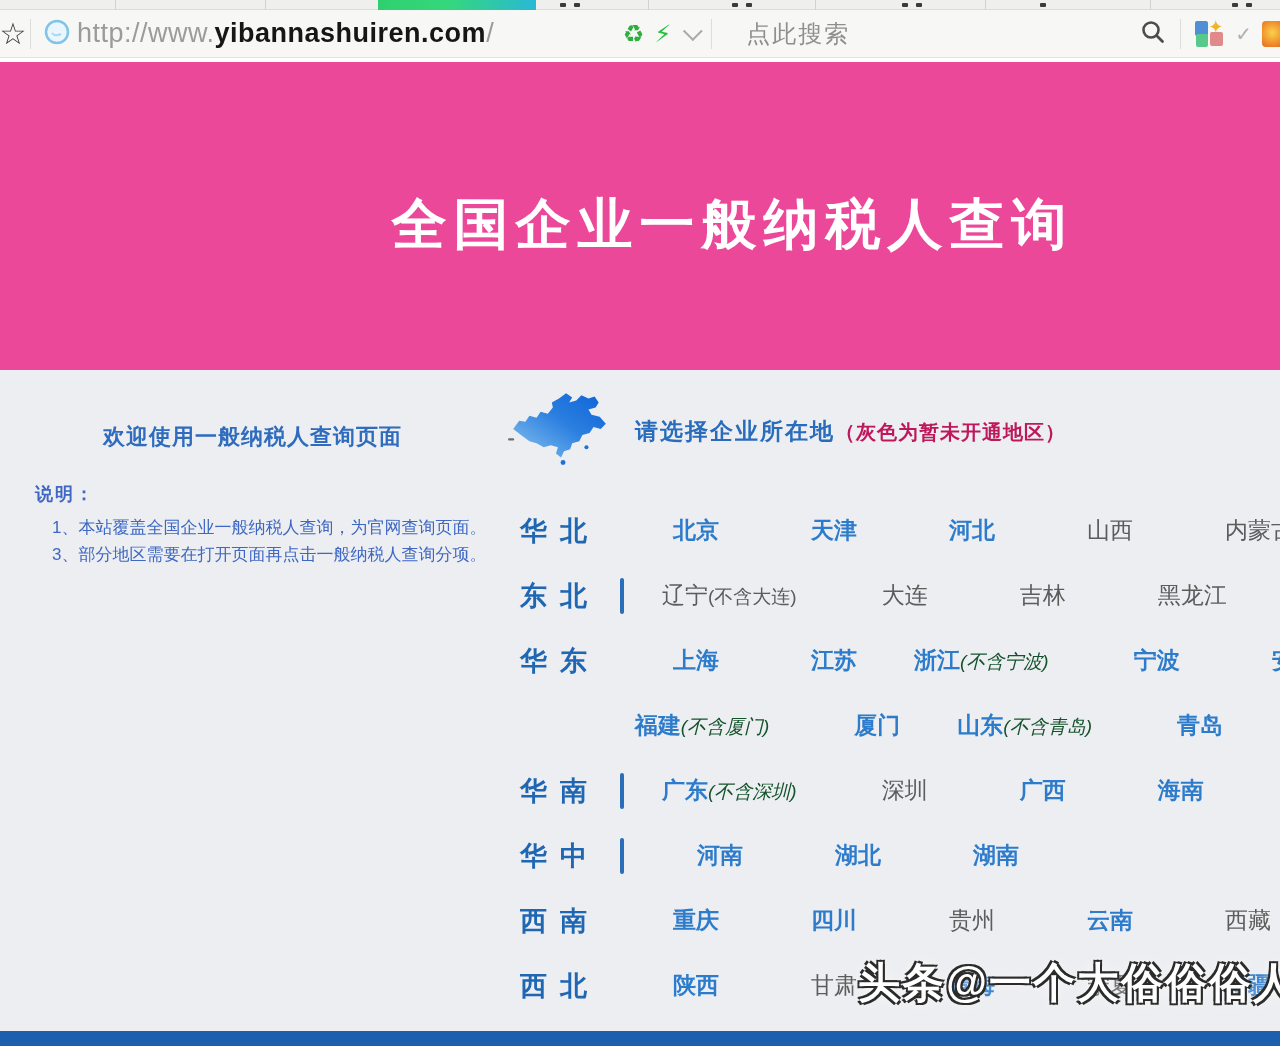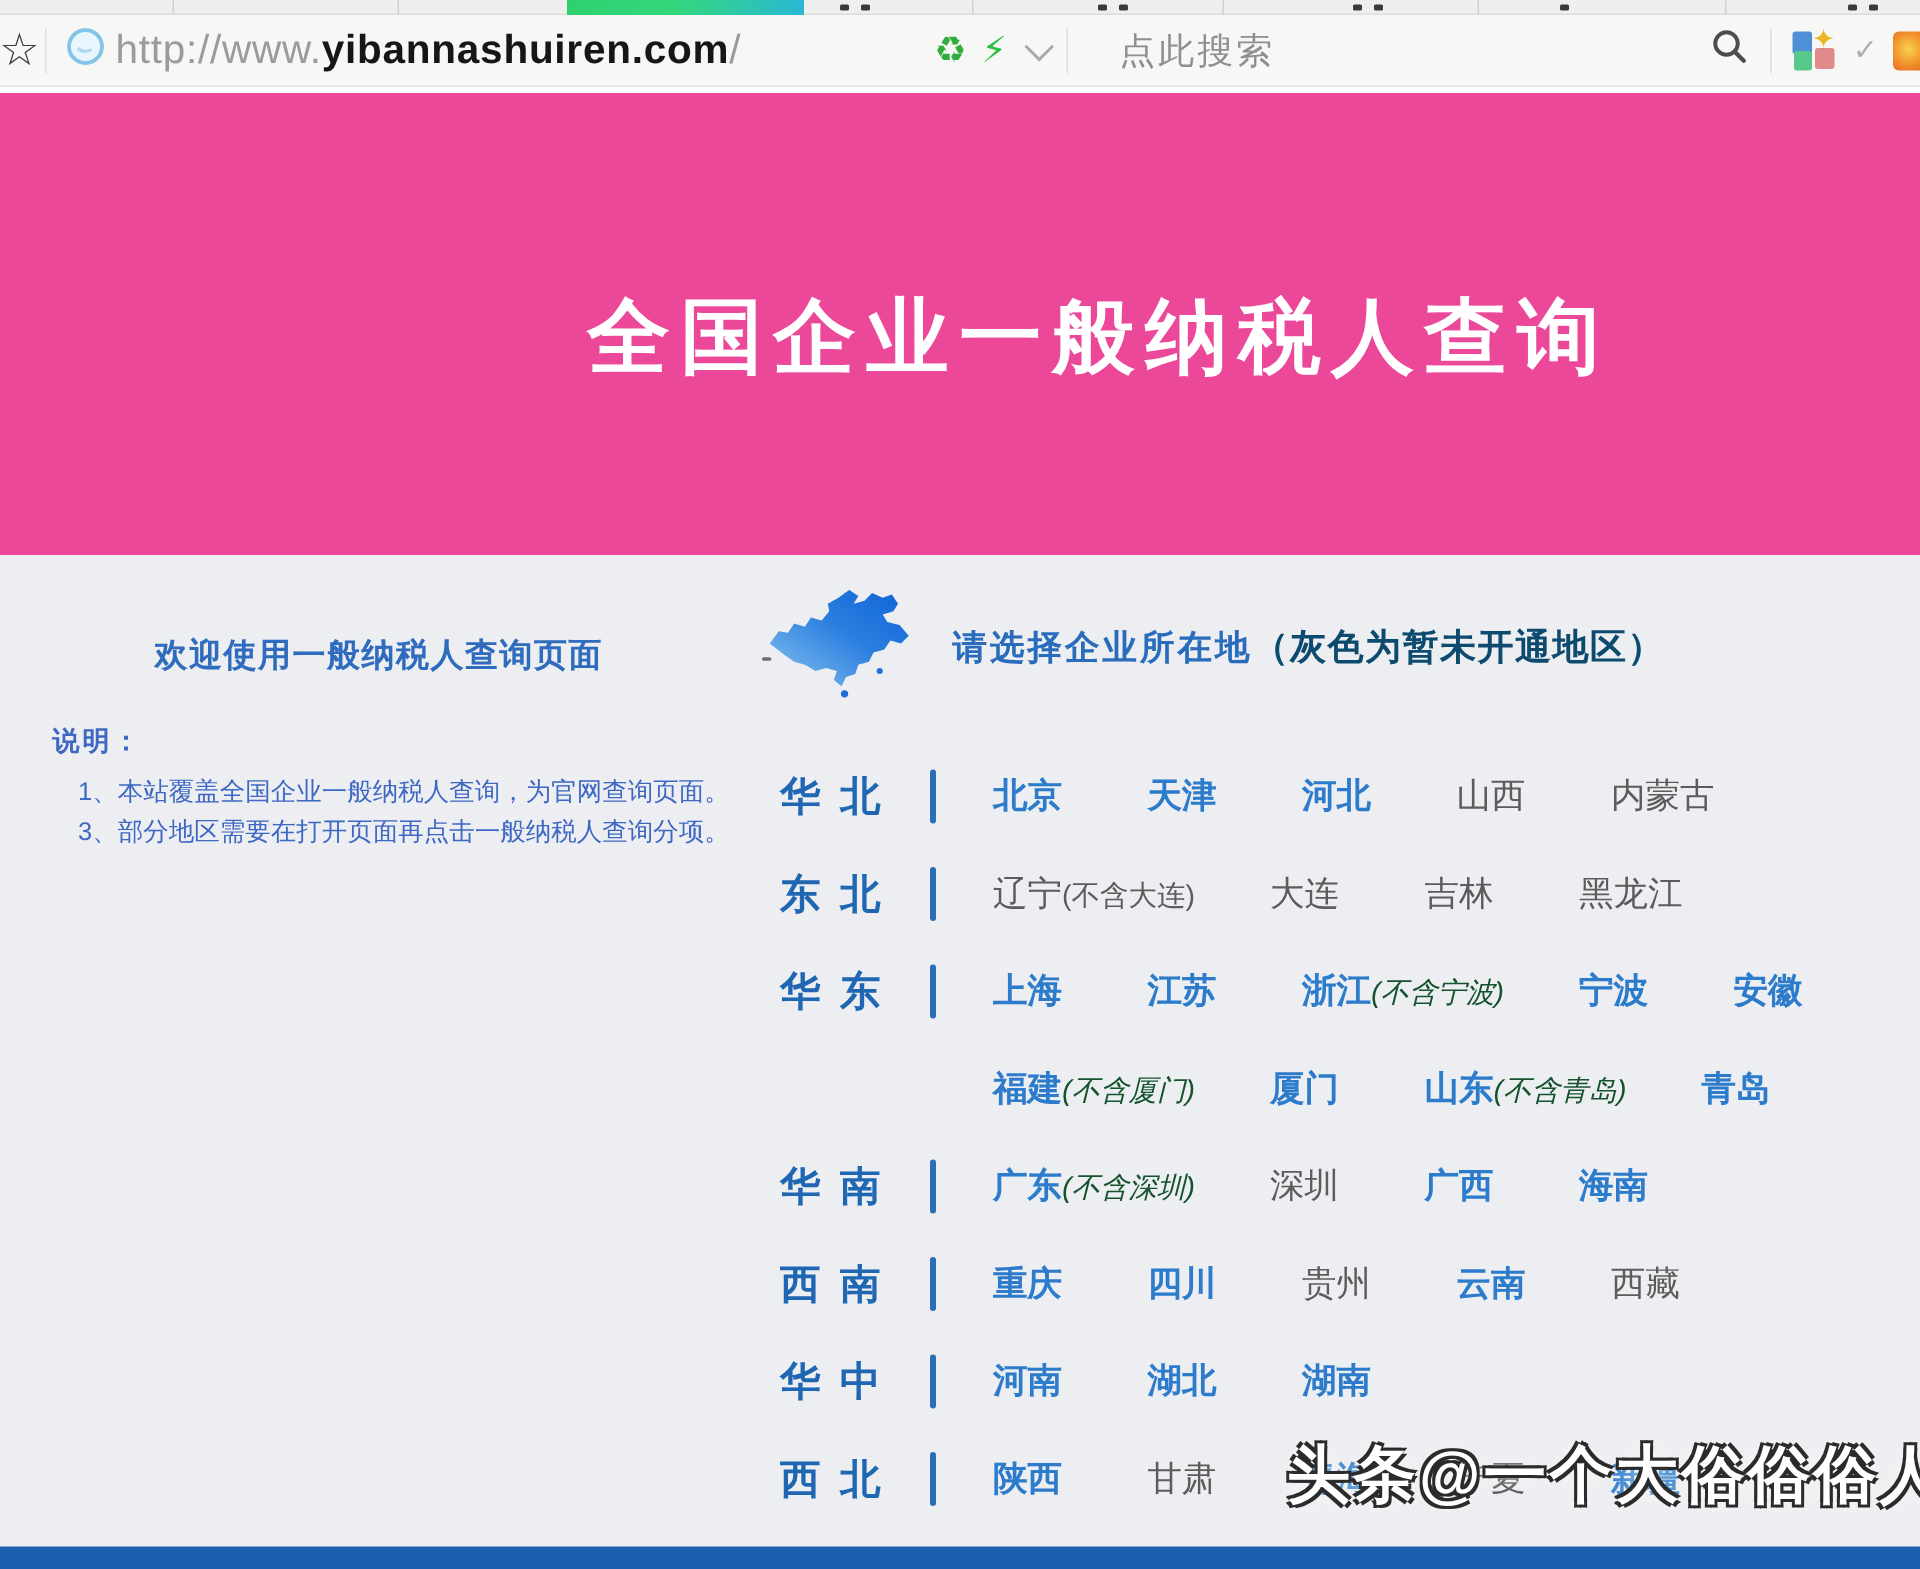--- a/index.html
+++ b/index.html
@@ -51,30 +51,30 @@
   .welcome { position:absolute; left:0; top:52px; width:505px; text-align:center;
              color:#2f6cbe; font-size:22px; font-weight:bold; letter-spacing:1px; }
   .shuoming { position:absolute; left:35px; top:112px; color:#3e68c4; font-size:18px; font-weight:bold; letter-spacing:2px; }
   .instructions { position:absolute; left:52px; top:145px; width:445px; }
   .instruction { color:#3e68c4; font-size:17px; line-height:26px; margin-bottom:1px; }
 
   .right-panel { position:absolute; left:505px; top:0; width:775px; height:100%; }
   .sel-header { position:absolute; left:0; top:20px; display:flex; align-items:center; }
   .map-wrap { width:112px; height:82px; }
   .sel-title { color:#2a6cbc; font-size:23px; font-weight:bold; letter-spacing:2px; margin-left:18px; }
-  .sel-note { color:#0c4a6e; font-size:24px; letter-spacing:1px; }
+  .sel-note { color:#be185d; font-size:20px; letter-spacing:1px; }
 
   .regions { position:absolute; left:0; top:128px; width:775px; }
   .region-row { display:flex; align-items:center; height:65px; }
   .region-label { width:100px; margin-left:15px; color:#1f66b3; font-size:27px; font-weight:bold; letter-spacing:13px; white-space:nowrap; }
   .region-bar { width:4px; height:36px; background:#2a6db9; border-radius:2px; margin-right:38px; }
   .region-bar.hidden { visibility:hidden; }
   .prov-list { display:flex; align-items:center; }
   .prov { text-decoration:none; font-size:23px; white-space:nowrap; }
-  .prov:not(.wide) { width:103px; }
+  .prov:not(.wide) { width:103px;margin-left:35px; }
   .prov.wide { margin-right:50px; }
   .prov.active { color:#2d7ccc; font-weight:600; }
   .prov.inactive { color:#5c5c5c; font-weight:400; }
   .pparen { font-size:19px; font-weight:400; }
   .prov.active .pparen { color:#14532d;font-style:italic; }
 
   
   .watermark { position:absolute; left:858px; top:585px; font-size:42px; font-weight:bold; color:#ffffff;
                letter-spacing:2px; white-space:nowrap;
                text-shadow:-2px -2px 0 #2b2b2b, 2px -2px 0 #2b2b2b, -2px 2px 0 #2b2b2b, 2px 2px 0 #2b2b2b,
@@ -225,40 +225,40 @@
             <div class="region-label">华南</div>
             <div class="region-bar"></div>
             <div class="prov-list">
               <a class="prov active wide"><span class="pname">广东</span><span class="pparen">(不含深圳)</span></a>
               <a class="prov inactive"><span class="pname">深圳</span></a>
               <a class="prov active"><span class="pname">广西</span></a>
               <a class="prov active"><span class="pname">海南</span></a>
             </div>
           </div>
           <div class="region-row">
+            <div class="region-label">华中</div>
+            <div class="region-bar"></div>
+            <div class="prov-list">
+              <a class="prov active"><span class="pname">河南</span></a>
+              <a class="prov active"><span class="pname">湖北</span></a>
+              <a class="prov active"><span class="pname">湖南</span></a>
+            </div>
+          </div>
+          <div class="region-row">
             <div class="region-label">西南</div>
             <div class="region-bar"></div>
             <div class="prov-list">
               <a class="prov active"><span class="pname">重庆</span></a>
               <a class="prov active"><span class="pname">四川</span></a>
               <a class="prov inactive"><span class="pname">贵州</span></a>
               <a class="prov active"><span class="pname">云南</span></a>
               <a class="prov inactive"><span class="pname">西藏</span></a>
             </div>
           </div>
           <div class="region-row">
-            <div class="region-label">华中</div>
-            <div class="region-bar"></div>
-            <div class="prov-list">
-              <a class="prov active"><span class="pname">河南</span></a>
-              <a class="prov active"><span class="pname">湖北</span></a>
-              <a class="prov active"><span class="pname">湖南</span></a>
-            </div>
-          </div>
-          <div class="region-row">
             <div class="region-label">西北</div>
             <div class="region-bar"></div>
             <div class="prov-list">
               <a class="prov active"><span class="pname">陕西</span></a>
               <a class="prov inactive"><span class="pname">甘肃</span></a>
               <a class="prov active"><span class="pname">青海</span></a>
               <a class="prov inactive"><span class="pname">宁夏</span></a>
               <a class="prov active"><span class="pname">新疆</span></a>
             </div>
           </div>

